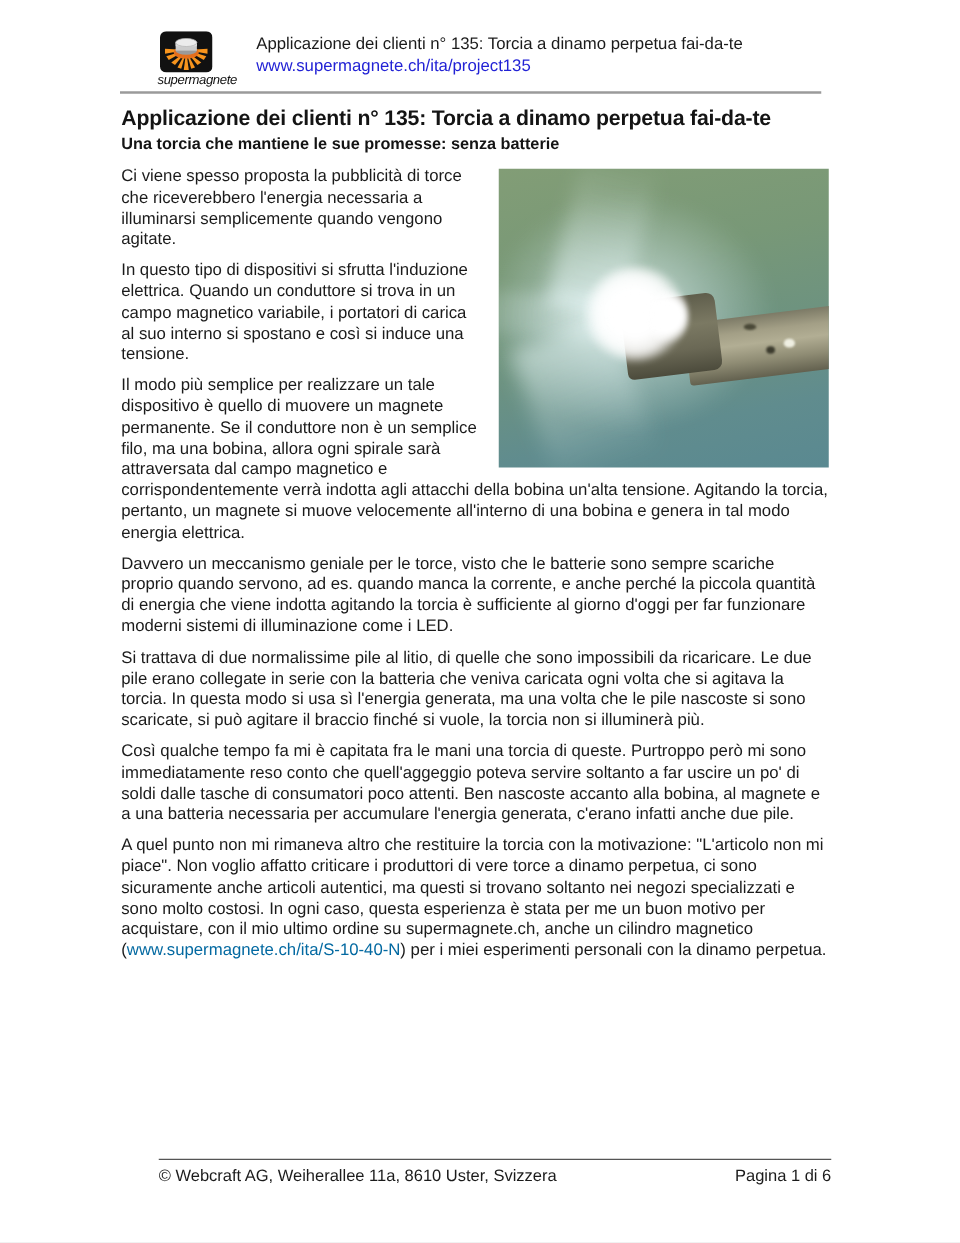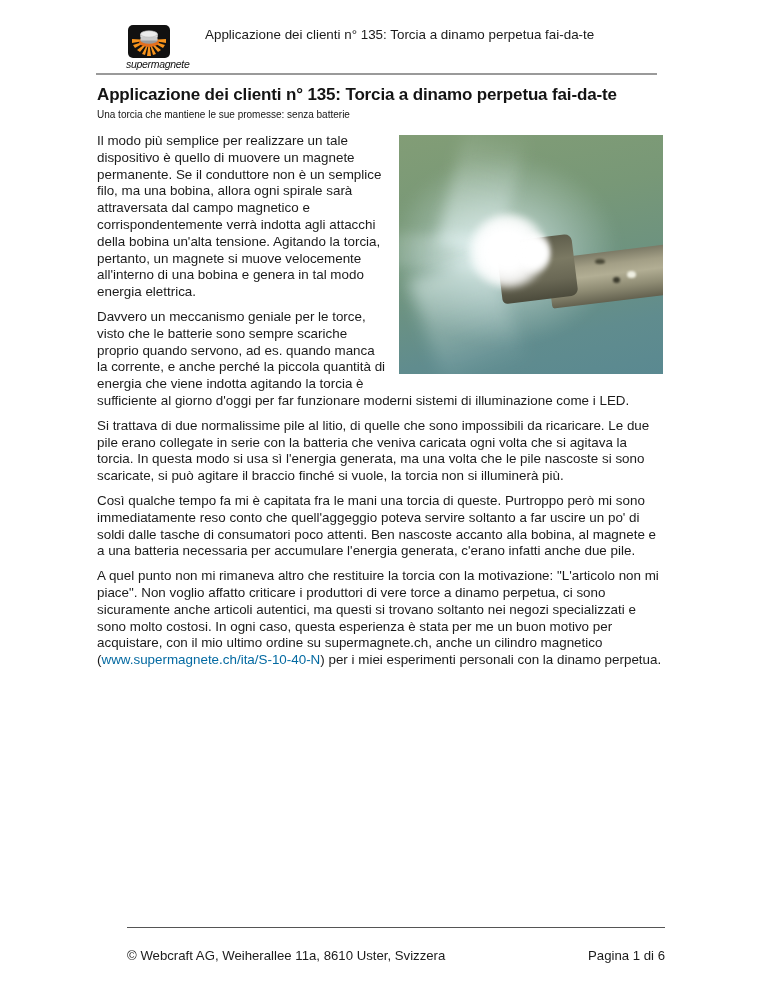--- a/index.html
+++ b/index.html
@@ -17,21 +17,21 @@
   .header-title{color:#1b1b1b;}
   .header-link{color:#2222d5;cursor:pointer;text-decoration:none;display:inline-block;}
   .header-rule{position:absolute;left:96px;top:73px;width:561px;height:2px;background:#9a9a9a;}
   
   .article{position:absolute;left:97px;top:85px;width:566px;}
   .article h1{
     margin:0 0 1px;font-size:17px;line-height:20px;font-weight:bold;
     white-space:nowrap;letter-spacing:-0.15px;color:#141414;
   }
   .author{margin:0 0 9px;font-size:13.4px;line-height:17px;}
-  .section-heading{margin:0 0 10px;font-size:10px;line-height:17px;font-weight:normal;color:#141414;}
+  .section-heading{margin:0 0 10px;font-size:13px;line-height:17px;font-weight:bold;color:#141414;}
   .body p{margin:0 0 8px;font-size:13.4px;line-height:16.8px;}
   .inline-link{color:#0369a1;cursor:pointer;text-decoration:none;}
   
   .photo{
     float:right;width:264px;height:239px;margin:2px 0 8px 12px;
     position:relative;overflow:hidden;
     background:linear-gradient(168deg,#829d76 0%,#789877 32%,#6e937f 55%,#608c8e 80%,#5a8991 100%);
   }
   .photo *{position:absolute;}
   .glow-halo{
@@ -76,21 +76,21 @@
     filter:blur(3px);z-index:4;
   }
   .glow-spark{
     left:118px;top:96px;width:34px;height:44px;border-radius:50%;
     background:radial-gradient(circle,#ffffff 0 45%,rgba(255,255,255,0) 80%);
     filter:blur(2px);z-index:4;
   }
   
   .footer{position:absolute;left:127px;top:927px;width:538px;}
   .footer-rule{height:1px;background:#555;}
-  .footer-row{display:flex;justify-content:space-between;margin-top:20px;font-size:13.2px;line-height:16px;}
+  .footer-row{display:flex;justify-content:space-between;margin-top:5px;font-size:13.2px;line-height:16px;}
 </style>
 </head>
 <body>
 
 <div class="page">
 
   <div class="logo-box">
     <svg width="42" height="33" viewBox="0 0 42 33" xmlns="http://www.w3.org/2000/svg">
       <rect x="0" y="0" width="42" height="33" rx="5" fill="#111111"></rect>
       <g fill="#f7941d">
@@ -108,20 +108,21 @@
       <ellipse cx="21" cy="15.5" rx="8.5" ry="3.2" fill="#9a9a9a"></ellipse>
       <rect x="12.5" y="9" width="17" height="6.5" fill="#cccccc"></rect>
       <rect x="12.5" y="9" width="17" height="3" fill="#dddddd"></rect>
       <ellipse cx="21" cy="9" rx="8.5" ry="3.2" fill="#ececec" stroke="#b5b5b5" stroke-width="0.6"></ellipse>
     </svg>
   </div>
   <div class="brand-text">supermagnete</div>
 
   <div class="header-text">
     <div class="header-title">Applicazione dei clienti n° 135: Torcia a dinamo perpetua fai-da-te</div>
+    <a class="header-link">www.supermagnete.ch/ita/project135</a>
   </div>
   <div class="header-rule"></div>
 
   <div class="article">
     <h1>Applicazione dei clienti n° 135: Torcia a dinamo perpetua fai-da-te</h1>
     <div class="section-heading">Una torcia che mantiene le sue promesse: senza batterie</div>
 
     <div class="body">
 
       <div class="photo">
@@ -131,20 +132,22 @@
         <div class="ray-down"></div>
         <div class="torch-body"></div>
         <div class="torch-head"></div>
         <div class="body-spec1"></div>
         <div class="body-spec2"></div>
         <div class="body-spec3"></div>
         <div class="glow-core"></div>
         <div class="glow-spark"></div>
       </div>
 
+      <p>Ci viene spesso proposta la pubblicità di torce che riceverebbero l'energia necessaria a illuminarsi semplicemente quando vengono agitate.</p>
+      <p>In questo tipo di dispositivi si sfrutta l'induzione elettrica. Quando un conduttore si trova in un campo magnetico variabile, i portatori di carica al suo interno si spostano e così si induce una tensione.</p>
       <p>Il modo più semplice per realizzare un tale dispositivo è quello di muovere un magnete permanente. Se il conduttore non è un semplice filo, ma una bobina, allora ogni spirale sarà attraversata dal campo magnetico e corrispondentemente verrà indotta agli attacchi della bobina un'alta tensione. Agitando la torcia, pertanto, un magnete si muove velocemente all'interno di una bobina e genera in tal modo energia elettrica.</p>
       <p>Davvero un meccanismo geniale per le torce, visto che le batterie sono sempre scariche proprio quando servono, ad es. quando manca la corrente, e anche perché la piccola quantità di energia che viene indotta agitando la torcia è sufficiente al giorno d'oggi per far funzionare moderni sistemi di illuminazione come i LED.</p>
       <p>Si trattava di due normalissime pile al litio, di quelle che sono impossibili da ricaricare. Le due pile erano collegate in serie con la batteria che veniva caricata ogni volta che si agitava la torcia. In questa modo si usa sì l'energia generata, ma una volta che le pile nascoste si sono scaricate, si può agitare il braccio finché si vuole, la torcia non si illuminerà più.</p>
       <p>Così qualche tempo fa mi è capitata fra le mani una torcia di queste. Purtroppo però mi sono immediatamente reso conto che quell'aggeggio poteva servire soltanto a far uscire un po' di soldi dalle tasche di consumatori poco attenti. Ben nascoste accanto alla bobina, al magnete e a una batteria necessaria per accumulare l'energia generata, c'erano infatti anche due pile.</p>
       <p><span>A quel punto non mi rimaneva altro che restituire la torcia con la motivazione: "L'articolo non mi piace". Non voglio affatto criticare i produttori di vere torce a dinamo perpetua, ci sono sicuramente anche articoli autentici, ma questi si trovano soltanto nei negozi specializzati e sono molto costosi. In ogni caso, questa esperienza è stata per me un buon motivo per acquistare, con il mio ultimo ordine su supermagnete.ch, anche un cilindro magnetico (</span><a class="inline-link">www.supermagnete.ch/ita/S-10-40-N</a><span>) per i miei esperimenti personali con la dinamo perpetua.</span></p>
     </div>
   </div>
 
   <div class="footer">
     <div class="footer-rule"></div>

